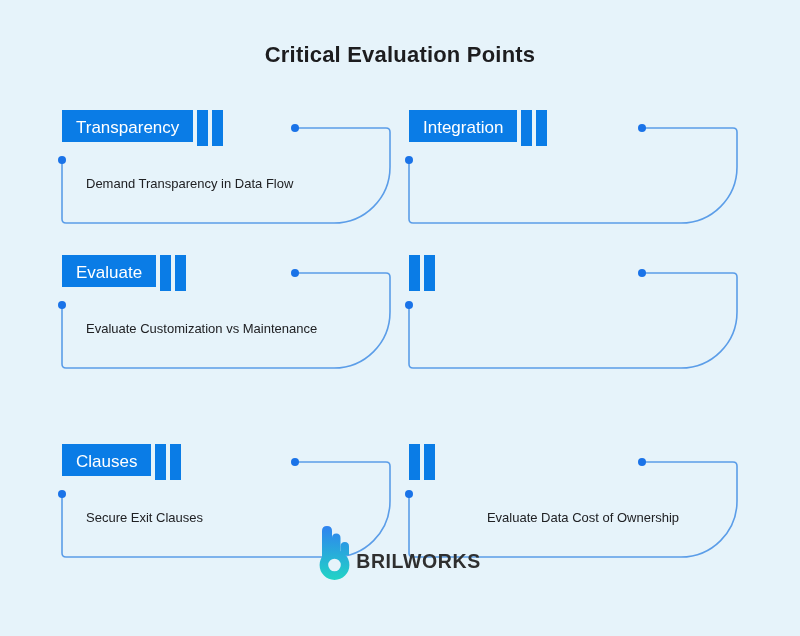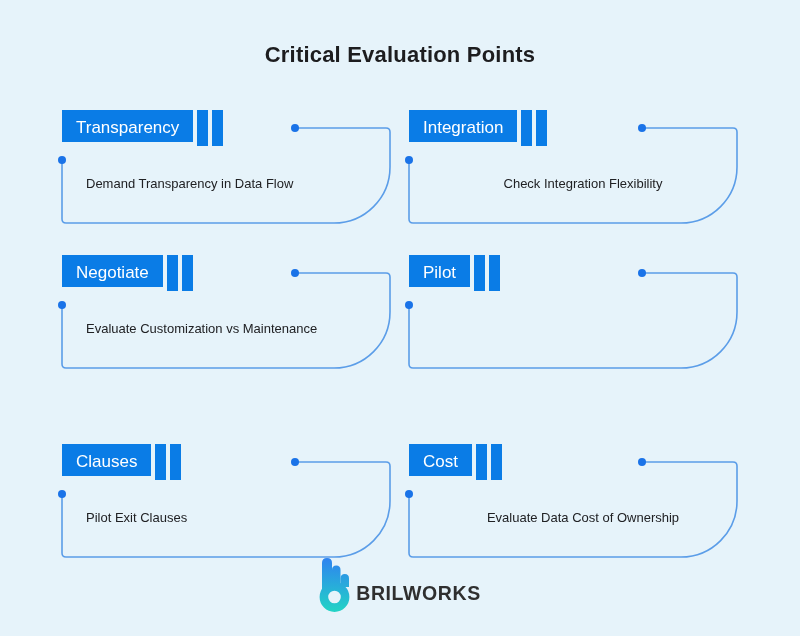--- a/index.html
+++ b/index.html
@@ -46,21 +46,21 @@
   .bar { width: 11px; height: 36px; background: #0a7ce6; }
   .desc {
     position: absolute; left: 26px; top: 60px;
     width: 300px;
     font-size: 13px;
     line-height: 27px;
     color: #202124;
   }
   .desc-narrow { width: 240px; }
   .footer {
-    position: absolute; top: 556px; left: 0;
+    position: absolute; top: 524px; left: 0;
     width: 100%;
     display: flex; justify-content: center; align-items: flex-start;
     gap: 3px;
   }
   .brand {
     margin-top: 26px;
     font-size: 19.5px;
     font-weight: bold;
     letter-spacing: 0.6px;
     color: #2f2f2f;
@@ -91,72 +91,69 @@
     <svg class="connector" viewBox="-5 0 340 122">
       <path d="M2,50 L2,109 Q2,113 6,113 L274,113 A56,56 0 0 0 330,57 L330,22 Q330,18 326,18 L235,18"></path>
       <circle cx="2" cy="50" r="4"></circle>
       <circle cx="235" cy="18" r="4"></circle>
     </svg>
     <div class="label-row">
       <div class="label">Integration</div>
       <div class="bar"></div>
       <div class="bar"></div>
     </div>
-    <div class="desc">Check Integration Flexibility</div>
   </div>
 
   <div class="card c-r2 c-left">
     <svg class="connector" viewBox="-5 0 340 122">
       <path d="M2,50 L2,109 Q2,113 6,113 L274,113 A56,56 0 0 0 330,57 L330,22 Q330,18 326,18 L235,18"></path>
       <circle cx="2" cy="50" r="4"></circle>
       <circle cx="235" cy="18" r="4"></circle>
     </svg>
     <div class="label-row">
-      <div class="label">Negotiate</div>
+      <div class="label">Evaluate</div>
       <div class="bar"></div>
       <div class="bar"></div>
     </div>
     <div class="desc desc-narrow">Evaluate Customization vs Maintenance</div>
   </div>
 
   <div class="card c-r2 c-right">
     <svg class="connector" viewBox="-5 0 340 122">
       <path d="M2,50 L2,109 Q2,113 6,113 L274,113 A56,56 0 0 0 330,57 L330,22 Q330,18 326,18 L235,18"></path>
       <circle cx="2" cy="50" r="4"></circle>
       <circle cx="235" cy="18" r="4"></circle>
     </svg>
     <div class="label-row">
-      <div class="label">Pilot</div>
       <div class="bar"></div>
       <div class="bar"></div>
     </div>
   </div>
 
   <div class="card c-r3 c-left">
     <svg class="connector" viewBox="-5 0 340 122">
       <path d="M2,50 L2,109 Q2,113 6,113 L274,113 A56,56 0 0 0 330,57 L330,22 Q330,18 326,18 L235,18"></path>
       <circle cx="2" cy="50" r="4"></circle>
       <circle cx="235" cy="18" r="4"></circle>
     </svg>
     <div class="label-row">
       <div class="label">Clauses</div>
       <div class="bar"></div>
       <div class="bar"></div>
     </div>
-    <div class="desc">Pilot Exit Clauses</div>
+    <div class="desc">Secure Exit Clauses</div>
   </div>
 
   <div class="card c-r3 c-right">
     <svg class="connector" viewBox="-5 0 340 122">
       <path d="M2,50 L2,109 Q2,113 6,113 L274,113 A56,56 0 0 0 330,57 L330,22 Q330,18 326,18 L235,18"></path>
       <circle cx="2" cy="50" r="4"></circle>
       <circle cx="235" cy="18" r="4"></circle>
     </svg>
     <div class="label-row">
-      <div class="label">Cost</div>
       <div class="bar"></div>
       <div class="bar"></div>
     </div>
     <div class="desc">Evaluate Data Cost of Ownership</div>
   </div>
 
   <div class="footer">
     <svg width="34" height="56" viewBox="0 0 34 56">
       <defs>
         <linearGradient id="bgrad" x1="16" y1="0" x2="14" y2="56" gradientUnits="userSpaceOnUse">

